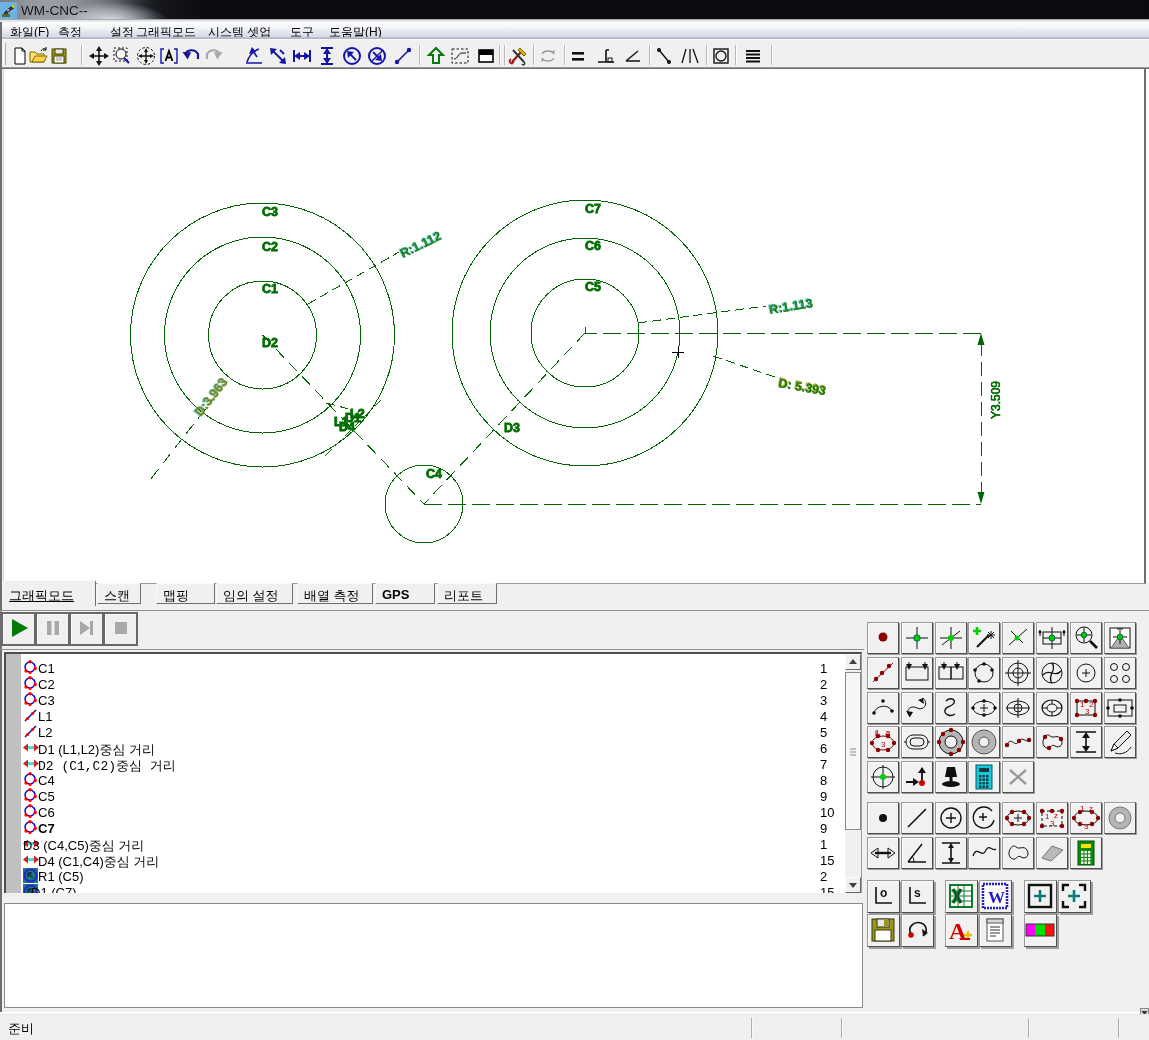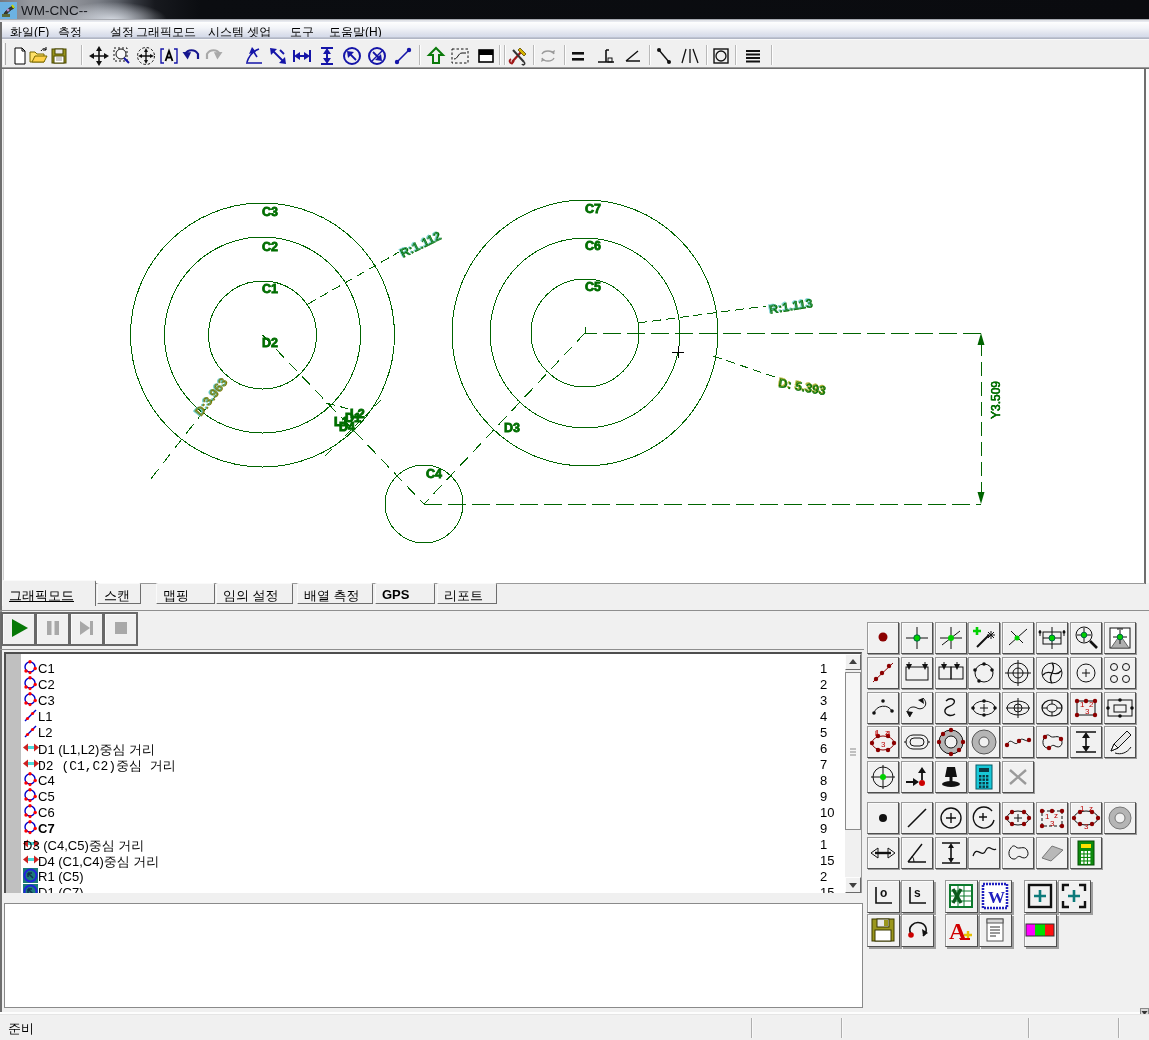--- a/index.html
+++ b/index.html
@@ -463,21 +463,21 @@
 <div class="lrow" style="top:214px;left:17px"><span style="position:absolute;top:0;left:0"><svg width="15" height="15">
           <rect x="0" y="0" width="15" height="15" fill="#1a7a78"></rect>
           <circle cx="7.5" cy="7.5" r="6" fill="none" stroke="#2222dd" stroke-width="2"></circle>
           <path d="M10 10 L5 5 M5 5 L5 9 M5 5 L9 5" stroke="#103050" stroke-width="1.5" fill="none"></path>
         </svg></span><span style="position:absolute;left:15px;top:1px;">R1 (C5)</span></div>
 <div class="lnum" style="top:215px">2</div>
 <div class="lrow" style="top:230px;left:17px"><span style="position:absolute;top:0;left:0"><svg width="15" height="15">
           <rect x="0" y="0" width="15" height="15" fill="#1a7a78"></rect>
           <circle cx="7.5" cy="7.5" r="6" fill="none" stroke="#2222dd" stroke-width="2"></circle>
           <path d="M10 10 L5 5 M5 5 L5 9 M5 5 L9 5" stroke="#103050" stroke-width="1.5" fill="none"></path>
-        </svg></span><span style="position:absolute;left:15px;top:1px;">D1 (C7)</span></div>
+        </svg></span><span style="position:absolute;left:8px;top:1px;">D1 (C7)</span></div>
 <div class="lnum" style="top:231px">15</div>
 <div id="vsb">
 <div class="sbtn" style="top:0">
         <svg width="14" height="14">
           <polygon points="7,4 3,9 11,9" fill="#404040"></polygon>
         </svg>
       </div>
 <div class="sbtn" style="bottom:0">
         <svg width="14" height="14">
           <polygon points="7,10 3,5 11,5" fill="#404040"></polygon>

